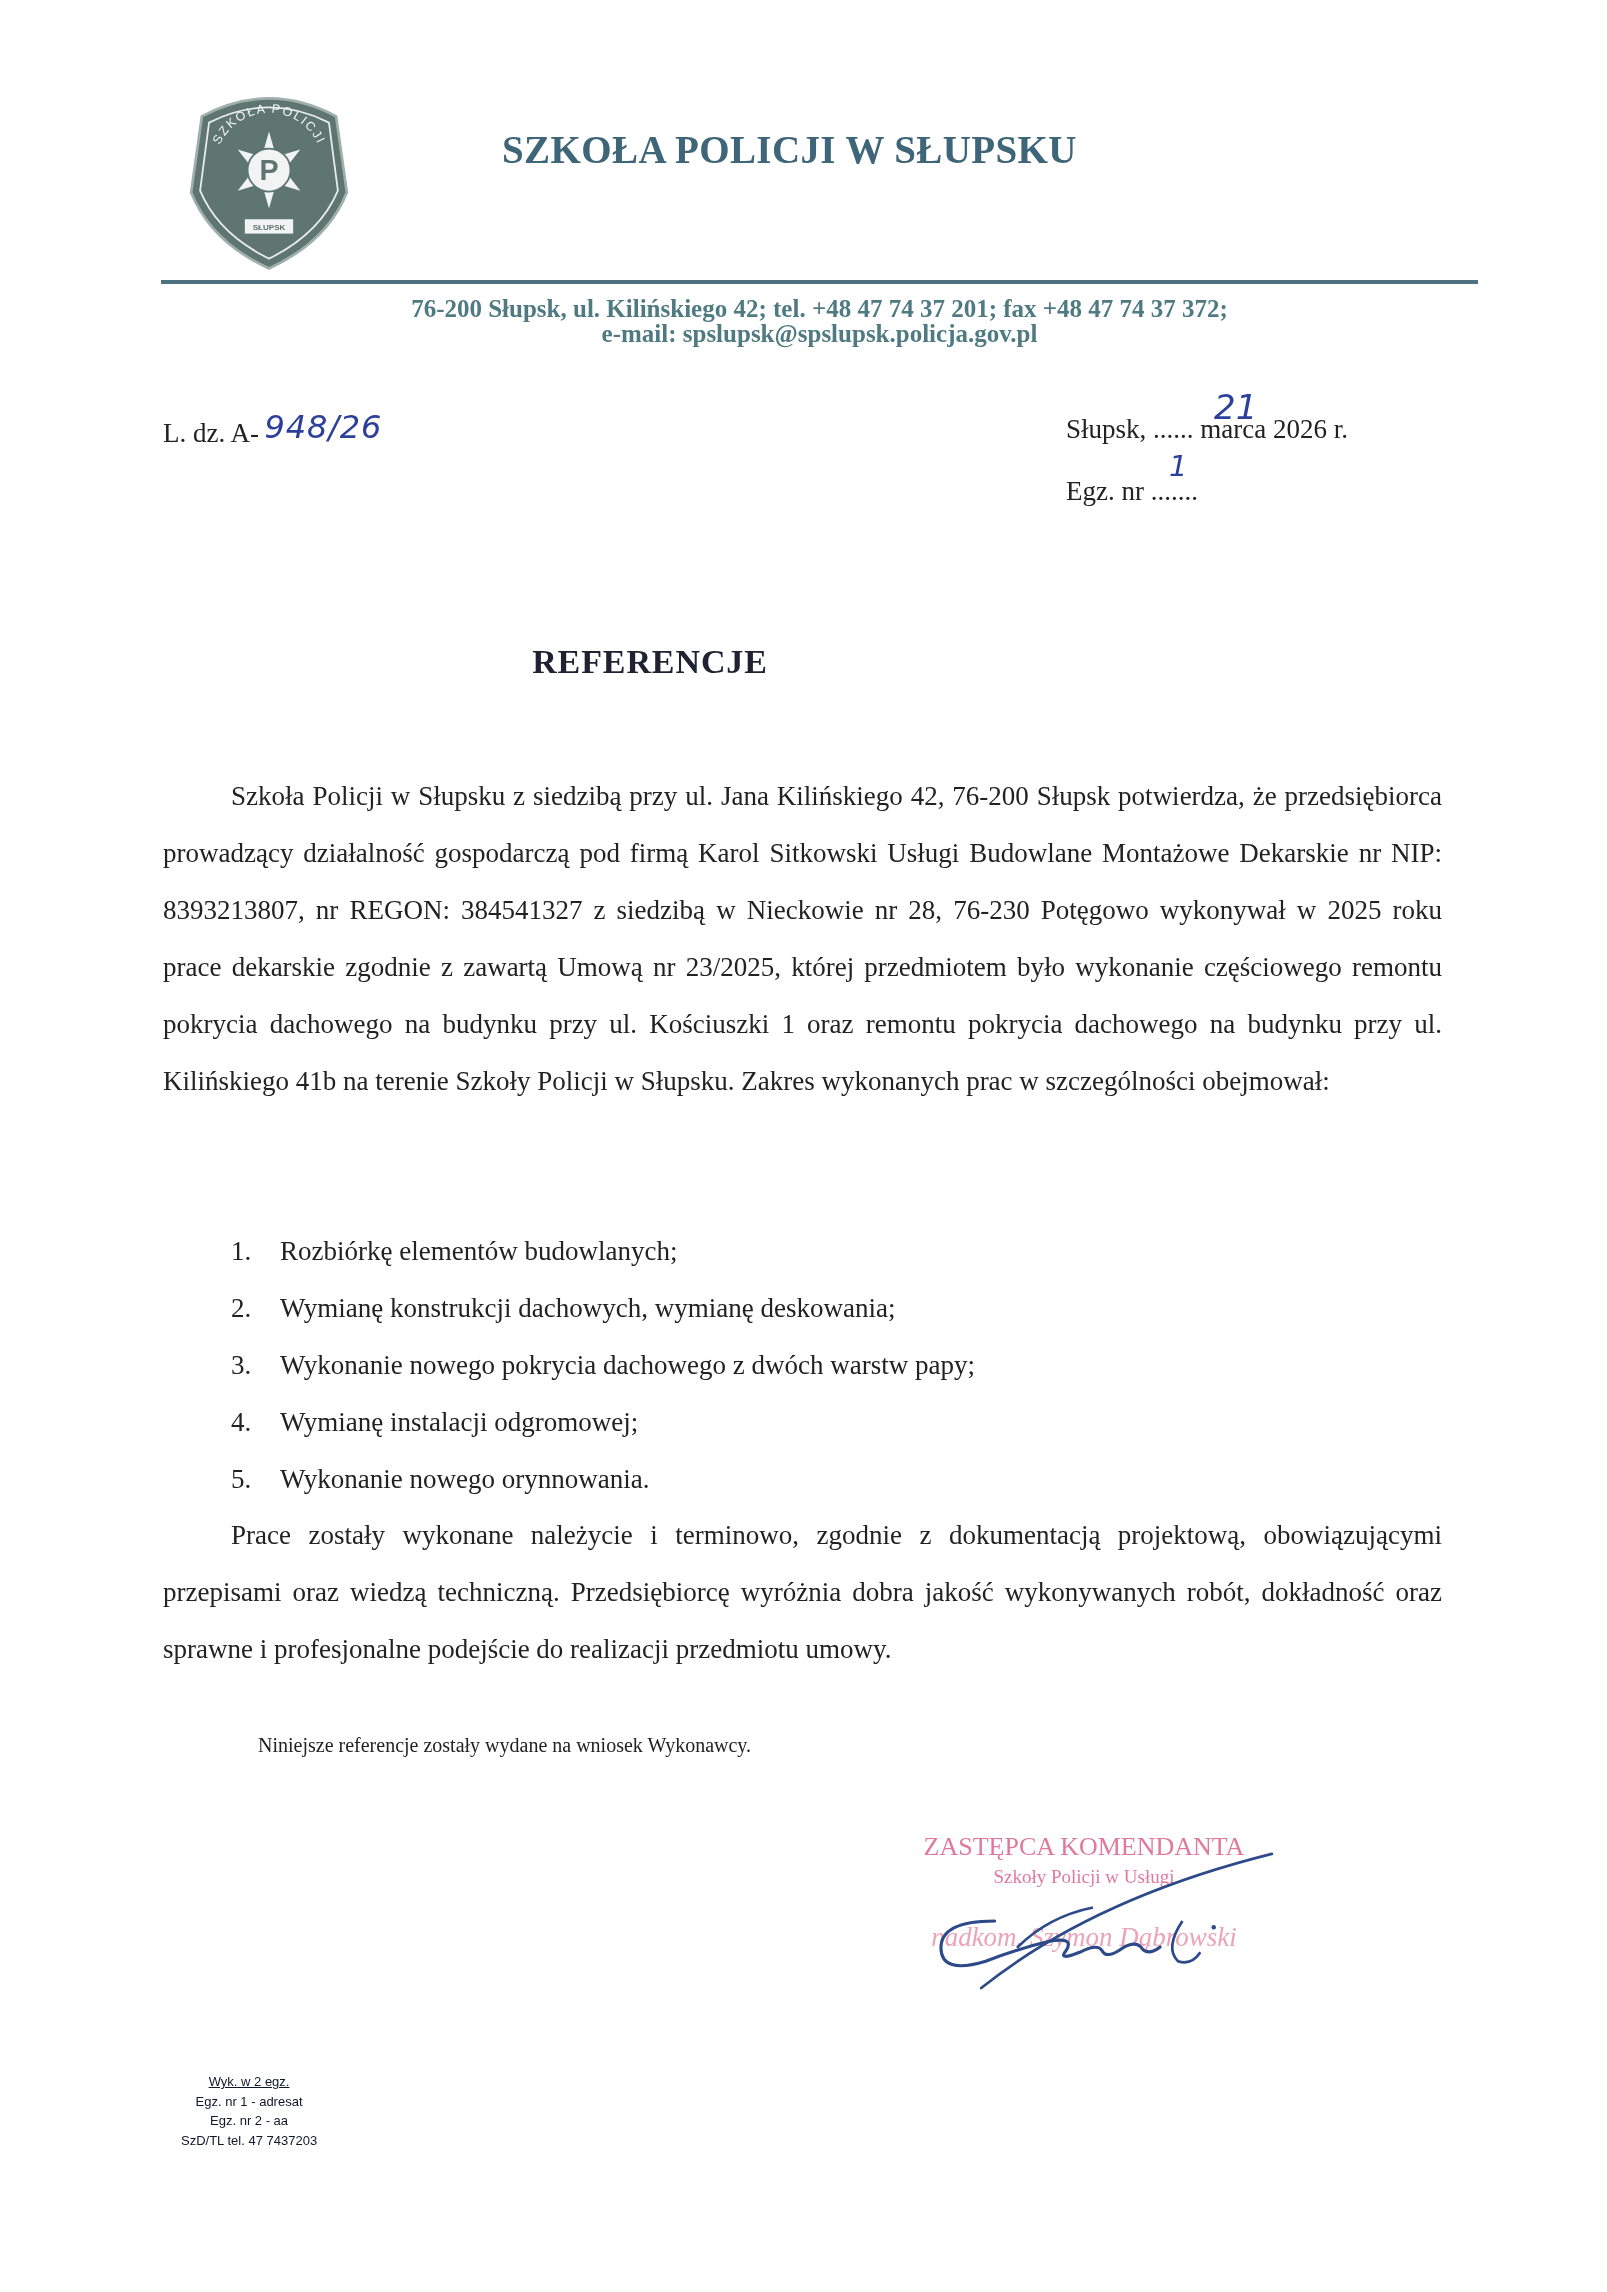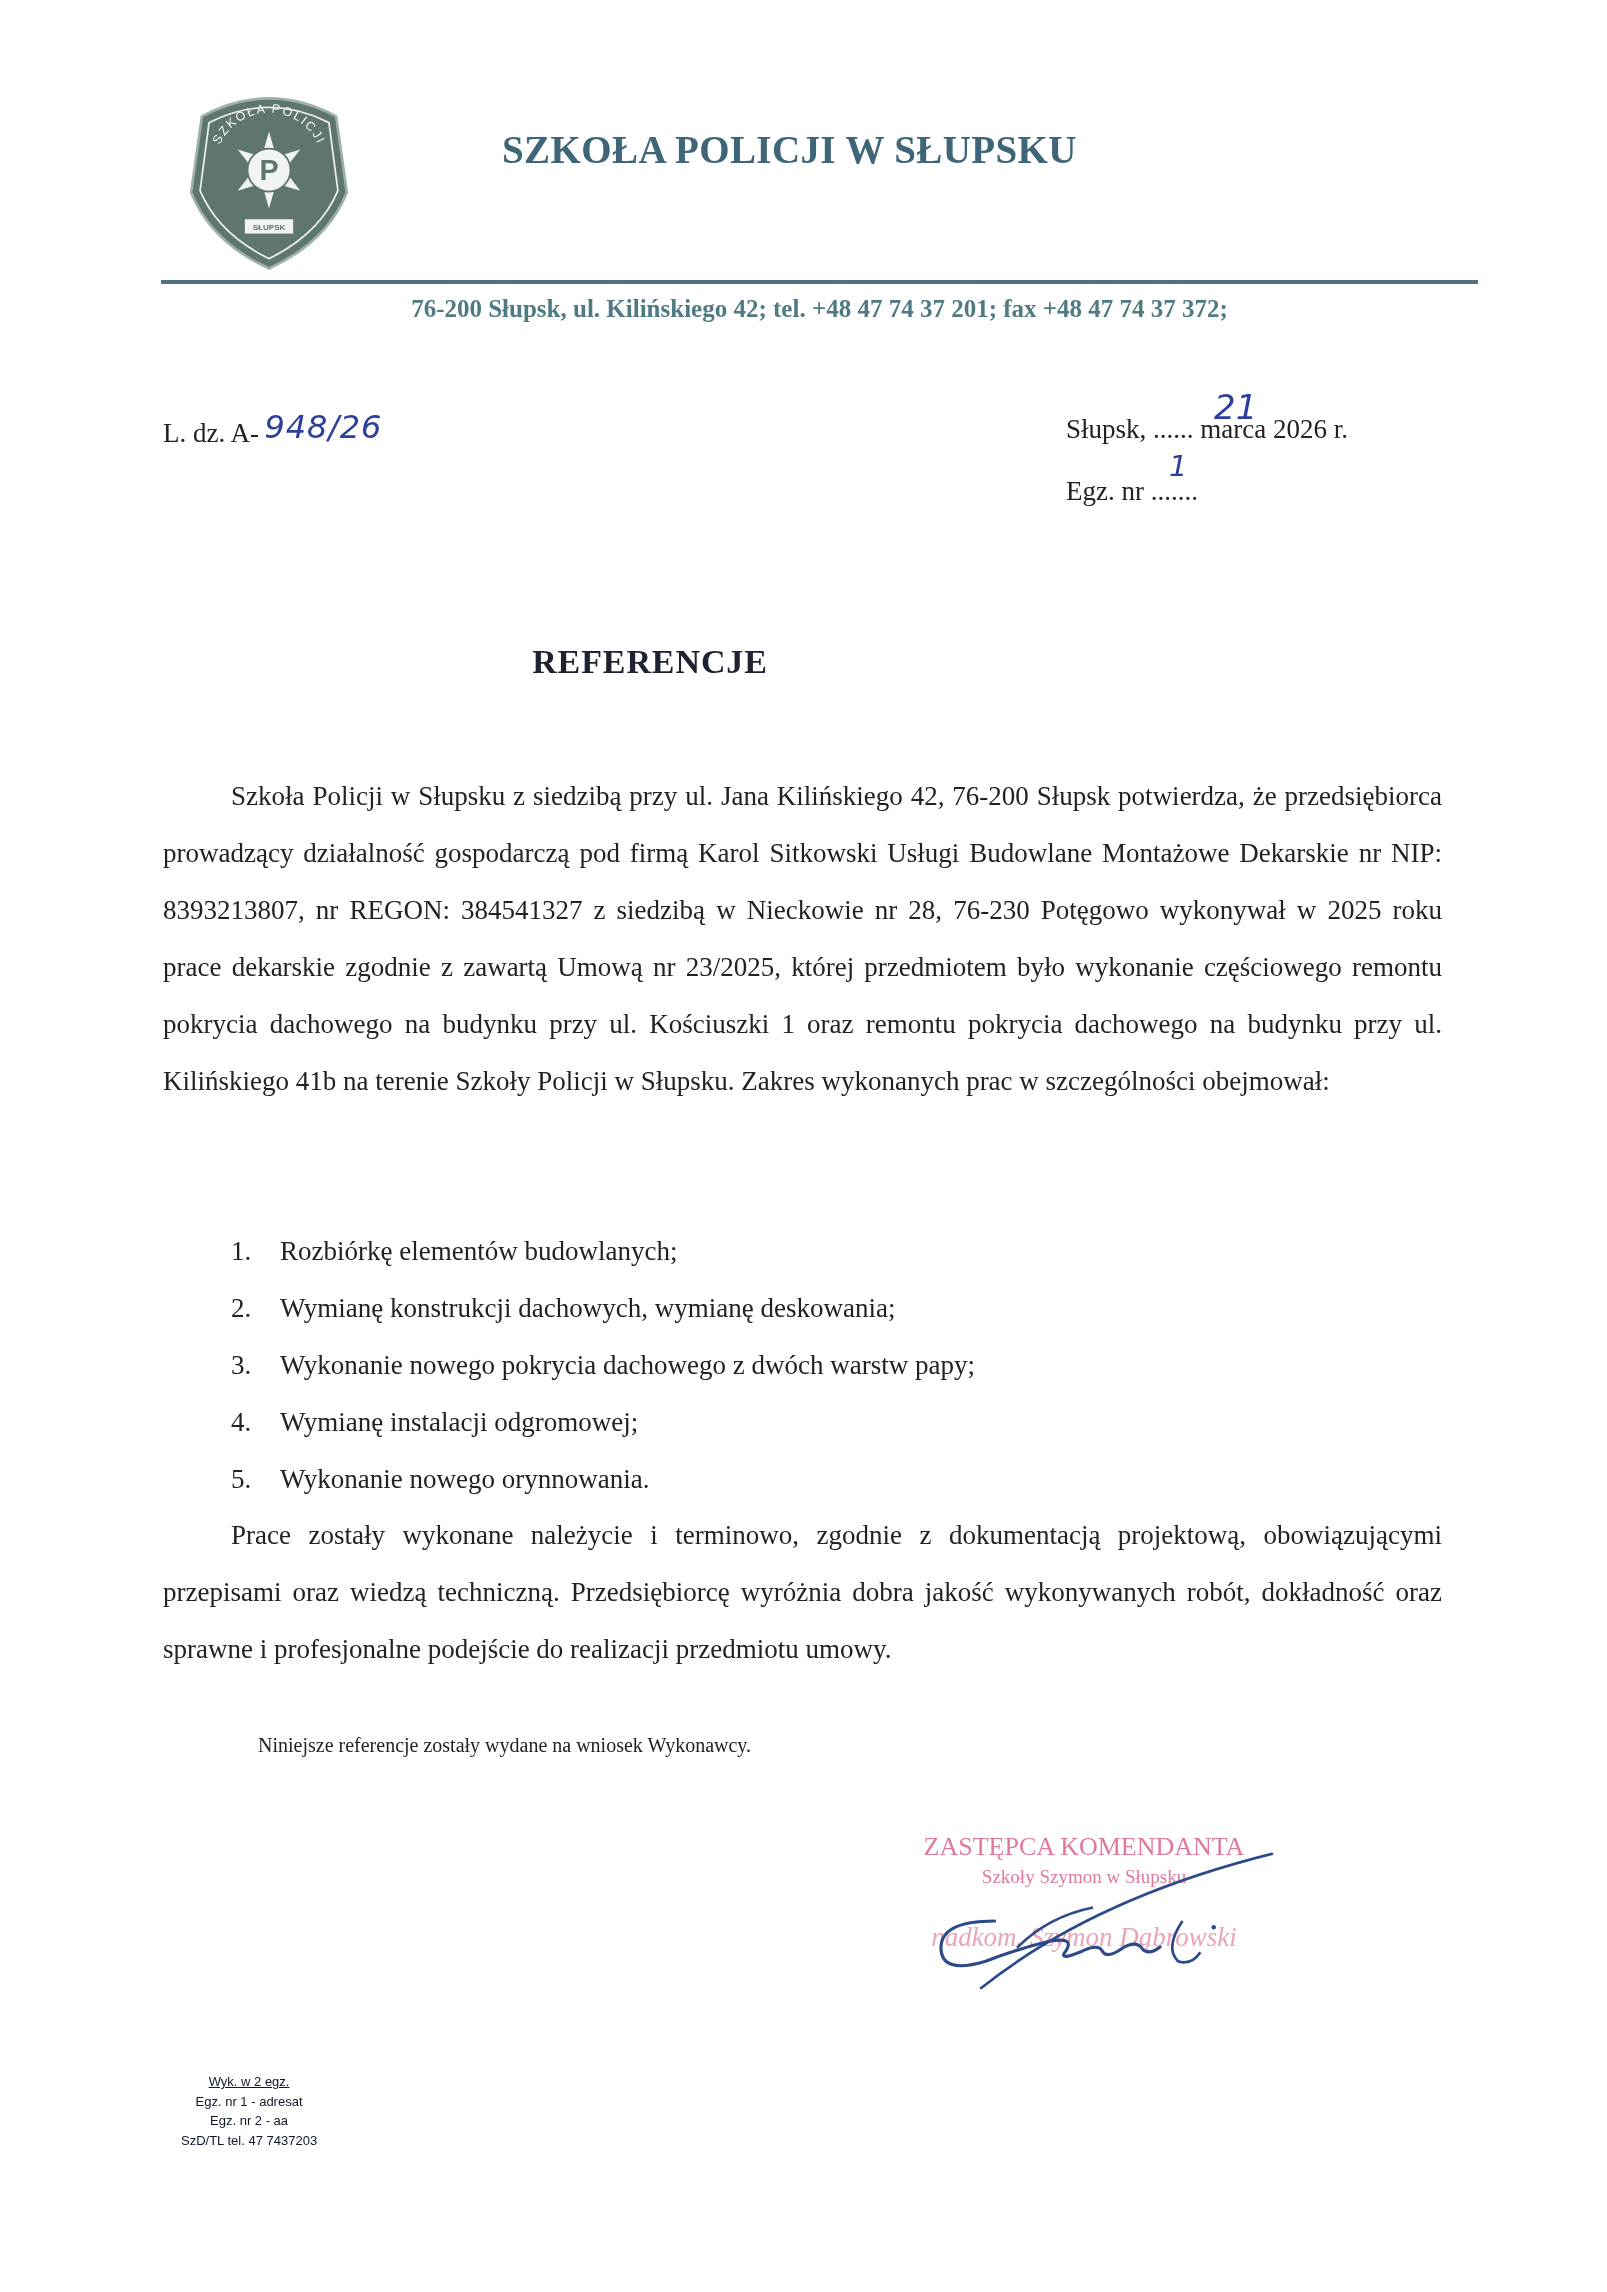--- a/index.html
+++ b/index.html
@@ -80,20 +80,21 @@
     <textPath href="#arcpath" startOffset="50%" text-anchor="middle">SZKOŁA POLICJI</textPath>
   </text>
   <rect x="68" y="150" width="54" height="16" fill="#f2f4f3"></rect>
   <text x="95" y="162" text-anchor="middle" font-family="Liberation Sans, sans-serif" font-size="9" font-weight="bold" fill="#5e7570">SŁUPSK</text>
 </svg>
 
 <div id="school-title" class="abs">SZKOŁA POLICJI W SŁUPSKU</div>
 <div id="header-rule" class="abs"></div>
 <div id="contact" class="abs">
   <div>76-200 Słupsk, ul. Kilińskiego 42; tel. +48 47 74 37 201; fax +48 47 74 37 372;</div>
+  <div>e-mail: spslupsk@spslupsk.policja.gov.pl</div>
 </div>
 
 <div id="ldz" class="abs">
   <span>L. dz. A-</span><span id="ldz-hand" class="hand">948/26</span>
 </div>
 
 <div id="date-line" class="abs">
   <span>Słupsk, </span><span>......</span><span> marca 2026 r.</span>
   <span id="date-hand" class="hand">21</span>
 </div>
@@ -113,21 +114,21 @@
   <li><span class="num">3.</span><span>Wykonanie nowego pokrycia dachowego z dwóch warstw papy;</span></li>
   <li><span class="num">4.</span><span>Wymianę instalacji odgromowej;</span></li>
   <li><span class="num">5.</span><span>Wykonanie nowego orynnowania.</span></li>
 </ul>
 
 <div id="p2" class="abs para">Prace zostały wykonane należycie i terminowo, zgodnie z dokumentacją projektową, obowiązującymi przepisami oraz wiedzą techniczną. Przedsiębiorcę wyróżnia dobra jakość wykonywanych robót, dokładność oraz sprawne i profesjonalne podejście do realizacji przedmiotu umowy.</div>
 <div id="p3" class="abs">Niniejsze referencje zostały wydane na wniosek Wykonawcy.</div>
 
 <div id="stamp" class="abs">
   <div id="stamp-title">ZASTĘPCA KOMENDANTA</div>
-  <div id="stamp-sub">Szkoły Szymon w Słupsku</div>
+  <div id="stamp-sub">Szkoły Policji w Usługi</div>
   <div id="stamp-name">nadkom. Szymon Dąbrowski</div>
 </div>
 <svg id="signature" class="abs" viewBox="0 0 460 180">
   <path d="M120 95 Q60 95 60 125 Q60 155 110 140 Q150 125 180 118 Q210 112 200 128 Q190 140 215 130 Q235 120 240 128 Q245 138 262 126 Q278 116 285 126 Q292 134 305 124" fill="none" stroke="#2c4a8a" stroke-width="3.5" stroke-linecap="round"></path>
   <path d="M145 125 Q180 90 230 80" fill="none" stroke="#2c4a8a" stroke-width="3"></path>
   <path d="M105 170 Q230 70 430 20" fill="none" stroke="#2c4a8a" stroke-width="3" stroke-linecap="round"></path>
   <path d="M330 95 Q310 125 325 140 Q340 145 350 130" fill="none" stroke="#2c4a8a" stroke-width="3"></path>
   <circle cx="365" cy="102" r="2.5" fill="#2c4a8a"></circle>
 </svg>
 

